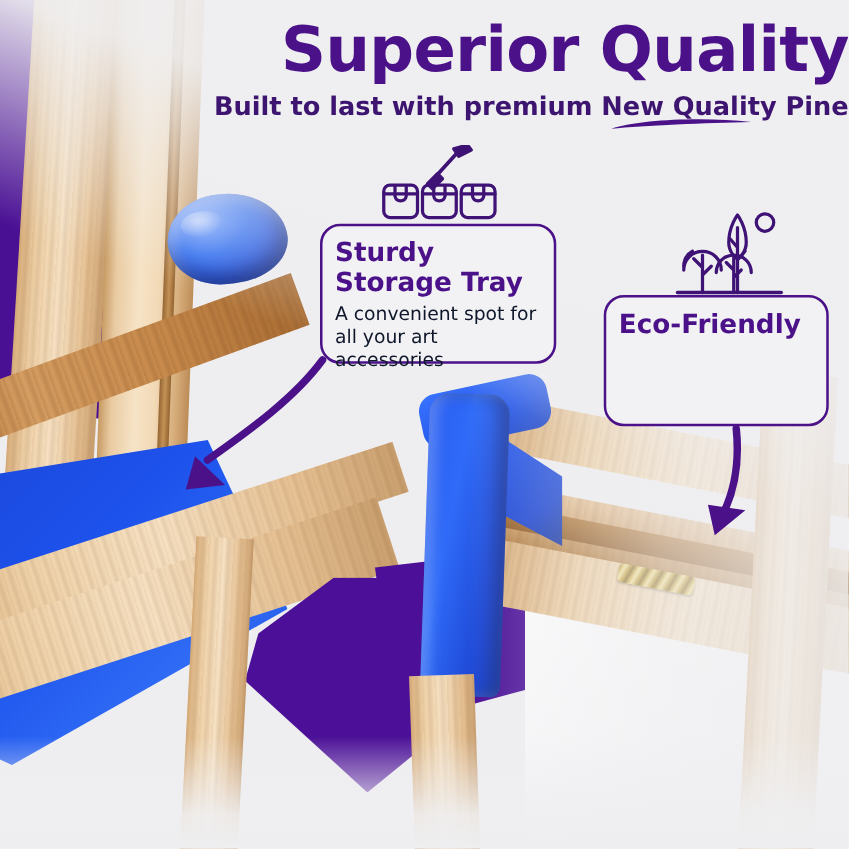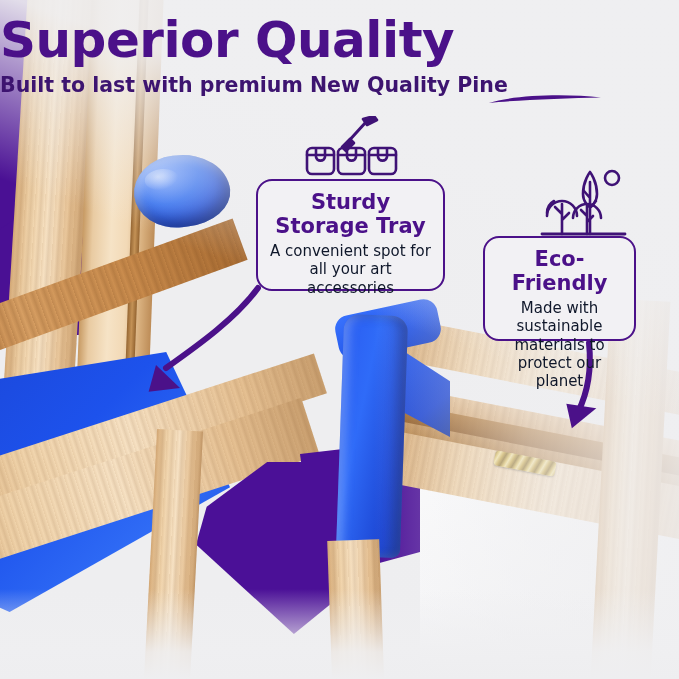--- a/index.html
+++ b/index.html
@@ -277,21 +277,21 @@
     left: 0; right: 0; bottom: 0;
     height: 90px;
     background: linear-gradient(180deg, rgba(239,239,241,0), rgba(239,239,241,.9) 70%, #eeeef0);
     pointer-events: none;
   }
 
   
   .headline-wrap {
     position: absolute;
     left: 0; right: 0; top: 14px;
-    text-align: left;
+    text-align: right;
     z-index: 40;
   }
   .headline {
     margin: 0;
     font-size: 50px;
     line-height: 1.06;
     font-weight: 700;
     letter-spacing: -0.5px;
     color: #4b1189;
     font-family: "DejaVu Sans", sans-serif;
@@ -312,21 +312,21 @@
 
   
   .card {
     position: absolute;
     box-sizing: border-box;
     background: #f2f1f4;
     border: 2px solid #4b1189;
     border-radius: 16px;
     z-index: 45;
     padding: 10px 10px 11px 10px;
-    text-align: center;
+    text-align: left;
   }
   .card-title {
     margin: 0;
     font-size: 21px;
     font-weight: 700;
     line-height: 1.12;
     color: #4b1189;
     font-family: "DejaVu Sans", sans-serif;
   }
   .card-body {
@@ -336,21 +336,21 @@
     color: #0f172a;
     font-family: "DejaVu Sans", sans-serif;
   }
 
   #card-storage {
     left: 256px; top: 179px;
     width: 189px; height: 112px;
   }
   #card-eco {
     left: 483px; top: 236px;
-    width: 153px; height: 105px;
+    width: 180px; height: 105px;
   }
 
   
   .icon-box {
     position: absolute;
     z-index: 44;
   }
   #icon-tray { left: 304px; top: 116px; width: 96px; height: 62px; }
   #icon-trees { left: 539px; top: 168px; width: 88px; height: 72px; }
 
@@ -465,16 +465,15 @@
     </svg>
   </div>
 
   <div class="card" id="card-storage">
     <p class="card-title">Sturdy Storage Tray</p>
     <p class="card-body">A convenient spot for all your art accessories</p>
   </div>
 
   <div class="card" id="card-eco">
     <p class="card-title">Eco-Friendly</p>
-    <p class="card-body">Made with sustainable materials to protect our planet</p>
   </div>
 
 </div>
 
 </body></html>

